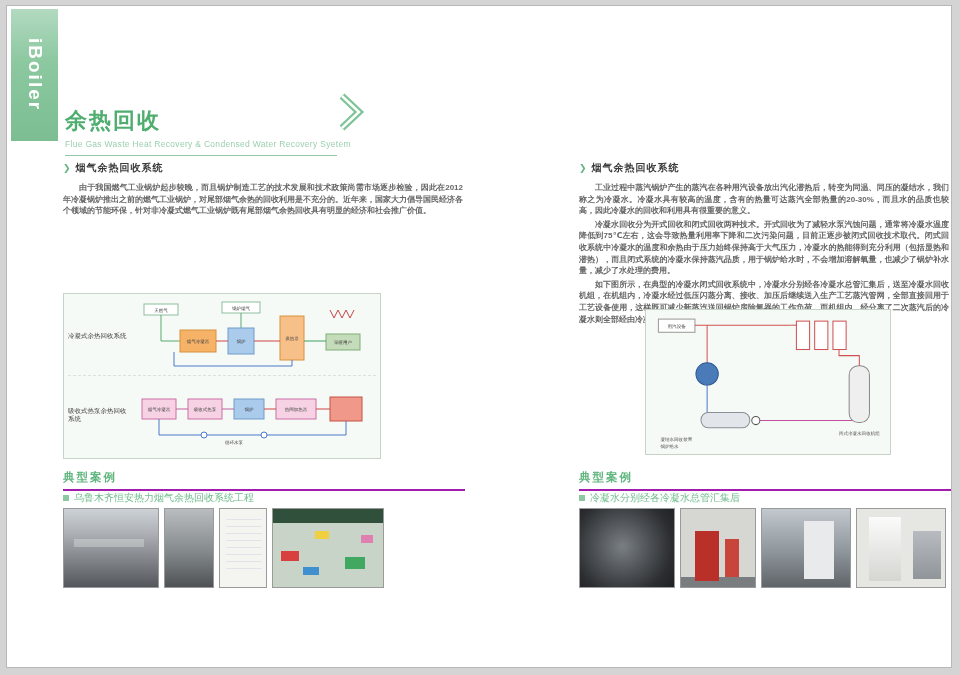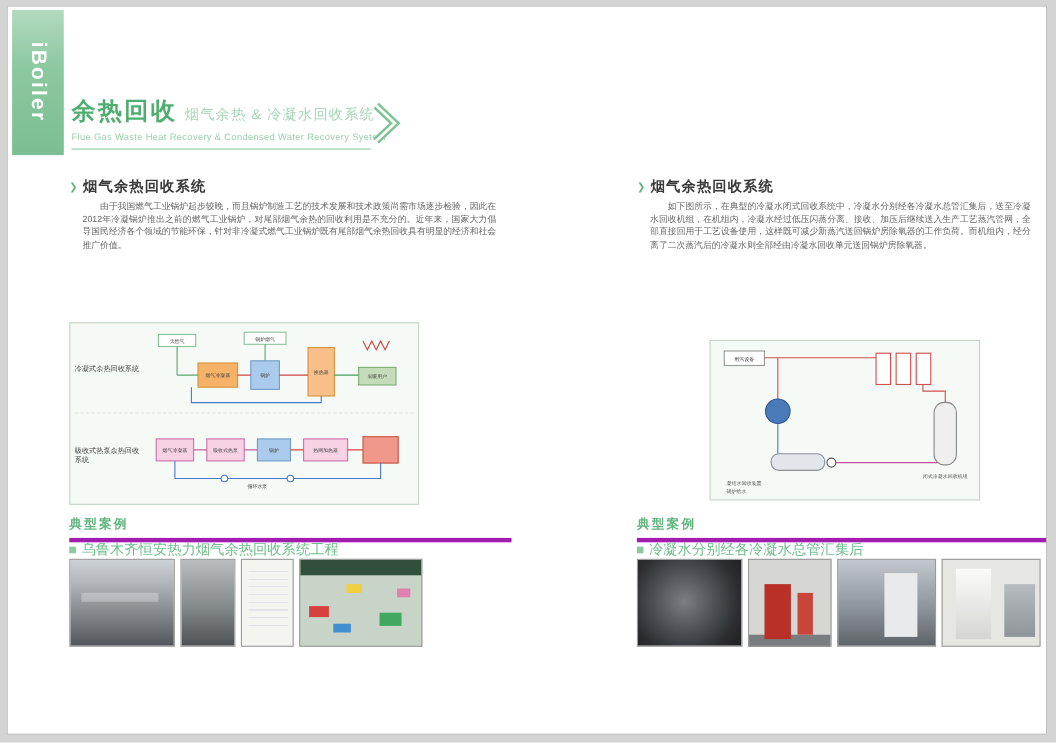--- a/index.html
+++ b/index.html
@@ -18,58 +18,58 @@
     position:absolute;left:4px;top:3px;width:47px;height:132px;
     background:linear-gradient(180deg,#b2dac0 0%,#8cc8a0 40%,#7cbe92 100%);
     display:flex;align-items:center;justify-content:center;
   }
   .brandbar .vtxt{
     writing-mode:vertical-rl;
     color:#ffffff;font-size:19px;font-weight:bold;letter-spacing:2px;
   }
   
   .hdr{position:absolute;left:58px;top:80px;width:340px;}
-  .hdr .trow{display:flex;align-items:baseline;gap:7px;}
+  .hdr .trow{display:flex;align-items:baseline;gap:7px;margin-top:20px;}
   .hdr .t-main{font-size:22px;font-weight:bold;color:#4fae6f;letter-spacing:2px;}
   .hdr .t-sub{font-size:13px;color:#a5d6b6;letter-spacing:1px;}
   .hdr .t-en{font-size:8.5px;color:#9bcfae;margin-top:3px;letter-spacing:.3px;}
   .hdr .t-line{width:272px;border-bottom:1px solid #8fc8a3;margin-top:6px;}
   .chev{position:absolute;left:330px;top:86px;width:30px;height:40px;}
   
   .col{position:absolute;top:155px;}
   .col-l{left:56px;width:402px;height:460px;}
   .col-r{left:572px;width:372px;height:460px;}
   .sec-head{position:absolute;top:0;left:0;display:flex;align-items:center;gap:5px;}
   .sec-arrow{color:#5fb57d;font-size:9px;font-weight:bold;}
-  .sec-title{font-size:13px;font-weight:bold;color:#3a3a3a;letter-spacing:1px;}
+  .sec-title{font-size:10px;font-weight:bold;color:#3a3a3a;letter-spacing:1px;}
   .paras{position:absolute;left:0;top:21px;overflow:hidden;}
   .col-l .paras{width:400px;height:108px;}
   .col-r .paras{width:370px;height:142px;}
   .paras p{
-    margin:0 12px 2px;font-size:8px;line-height:1.45;color:#666;
-    text-align:justify;text-indent:2em;
+    margin:0 0 2px;font-size:8px;line-height:1.45;color:#666;
+    text-align:justify;text-indent:2em;font-weight:bold;
   }
   
   .diag-panel{
     position:absolute;background:#f6faf6;border:1px solid #c6d4c6;box-sizing:border-box;
   }
   .diag-l{left:0;top:132px;width:318px;height:166px;padding:3px 4px;}
   .diag-r{left:66px;top:148px;width:246px;height:146px;padding:3px 4px;}
   .diag-row{display:flex;align-items:center;height:78px;}
   .diag-row + .diag-row{border-top:1px dashed #d8e4d8;}
   .diag-label{width:64px;font-size:6.5px;color:#444;line-height:1.3;flex:none;}
   .dt{font-size:4.5px;fill:#444;}
   .dtl{font-size:4.5px;fill:#555;}
   
   .cases-bar{position:absolute;left:0;top:306px;width:100%;
-    border-bottom:4px solid #a21caf;padding-bottom:4px;}
+    border-bottom:2px solid #a21caf;padding-bottom:4px;}
   .cases-title{color:#5fb57d;font-size:11.5px;font-weight:bold;letter-spacing:2px;}
   .case-cap{position:absolute;left:0;top:330px;display:flex;align-items:center;gap:5px;}
   .case-cap .sq{width:6px;height:6px;background:#8cc8a0;flex:none;}
-  .case-cap .cap-txt{font-size:13px;color:#6fbd8c;}
+  .case-cap .cap-txt{font-size:10px;color:#6fbd8c;}
   .photos{position:absolute;left:0;top:347px;display:flex;gap:5px;height:80px;}
   .photos .ph{height:80px;border:1px solid #9a9a9a;box-sizing:border-box;background-repeat:no-repeat;}
   
   .ph-building{width:96px;
     background-image:
       linear-gradient(rgba(255,255,255,.28),rgba(255,255,255,.28)),
       linear-gradient(180deg,#cdd2d7 0%,#aeb2b7 30%,#85888c 62%,#53565a 100%);
     background-size:70px 8px,100% 100%;background-position:10px 30px,0 0;}
   .ph-equip{width:50px;
     background-image:linear-gradient(180deg,#b9bdc0 0%,#84898c 55%,#4e5254 100%);}
@@ -108,21 +108,20 @@
 
 <div class="page">
 
   <div class="brandbar">
     <span class="vtxt">iBoiler</span>
   </div>
 
   <div class="hdr">
     <div class="trow">
       <span class="t-main">余热回收</span>
-      <span class="t-sub">烟气余热 &amp; 冷凝水回收系统</span>
     </div>
     <div class="t-en">Flue Gas Waste Heat Recovery &amp; Condensed Water Recovery Syetem</div>
     <div class="t-line"></div>
   </div>
   <svg class="chev" viewBox="0 0 30 40">
     <polyline points="5,4 22,20 5,36" fill="none" stroke="#7cc496" stroke-width="7"></polyline>
     <polyline points="5,4 22,20 5,36" fill="none" stroke="#ffffff" stroke-width="2.5"></polyline>
   </svg>
 
   <div class="col col-l">
@@ -198,20 +197,22 @@
       <div class="ph ph-schem"></div>
     </div>
   </div>
 
   <div class="col col-r">
     <div class="sec-head">
       <span class="sec-arrow">❯</span>
       <span class="sec-title">烟气余热回收系统</span>
     </div>
     <div class="paras">
+      <p>工业过程中蒸汽锅炉产生的蒸汽在各种用汽设备放出汽化潜热后，转变为同温、同压的凝结水，我们称之为冷凝水。冷凝水具有较高的温度，含有的热量可达蒸汽全部热量的20-30%，而且水的品质也较高，因此冷凝水的回收和利用具有很重要的意义。</p>
+      <p>冷凝水回收分为开式回收和闭式回收两种技术。开式回收为了减轻水泵汽蚀问题，通常将冷凝水温度降低到75℃左右，这会导致热量利用率下降和二次污染问题，目前正逐步被闭式回收技术取代。闭式回收系统中冷凝水的温度和余热由于压力始终保持高于大气压力，冷凝水的热能得到充分利用（包括显热和潜热），而且闭式系统的冷凝水保持蒸汽品质，用于锅炉给水时，不会增加溶解氧量，也减少了锅炉补水量，减少了水处理的费用。</p>
       <p>如下图所示，在典型的冷凝水闭式回收系统中，冷凝水分别经各冷凝水总管汇集后，送至冷凝水回收机组，在机组内，冷凝水经过低压闪蒸分离、接收、加压后继续送入生产工艺蒸汽管网，全部直接回用于工艺设备使用，这样既可减少新蒸汽送回锅炉房除氧器的工作负荷。而机组内，经分离了二次蒸汽后的冷凝水则全部经由冷凝水回收单元送回锅炉房除氧器。</p>
     </div>
 
     <div class="diag-panel diag-r">
       <svg width="236" height="138" viewBox="0 0 232 136">
         <rect x="8" y="6" width="36" height="13" fill="#ffffff" stroke="#999999"></rect>
         <text x="26" y="15" class="dt" text-anchor="middle">用汽设备</text>
         <line x1="44" y1="12" x2="138" y2="12" stroke="#d05050"></line>
         <rect x="144" y="8" width="13" height="28" fill="#ffffff" stroke="#d05050"></rect>
         <rect x="162" y="8" width="13" height="28" fill="#ffffff" stroke="#d05050"></rect>

